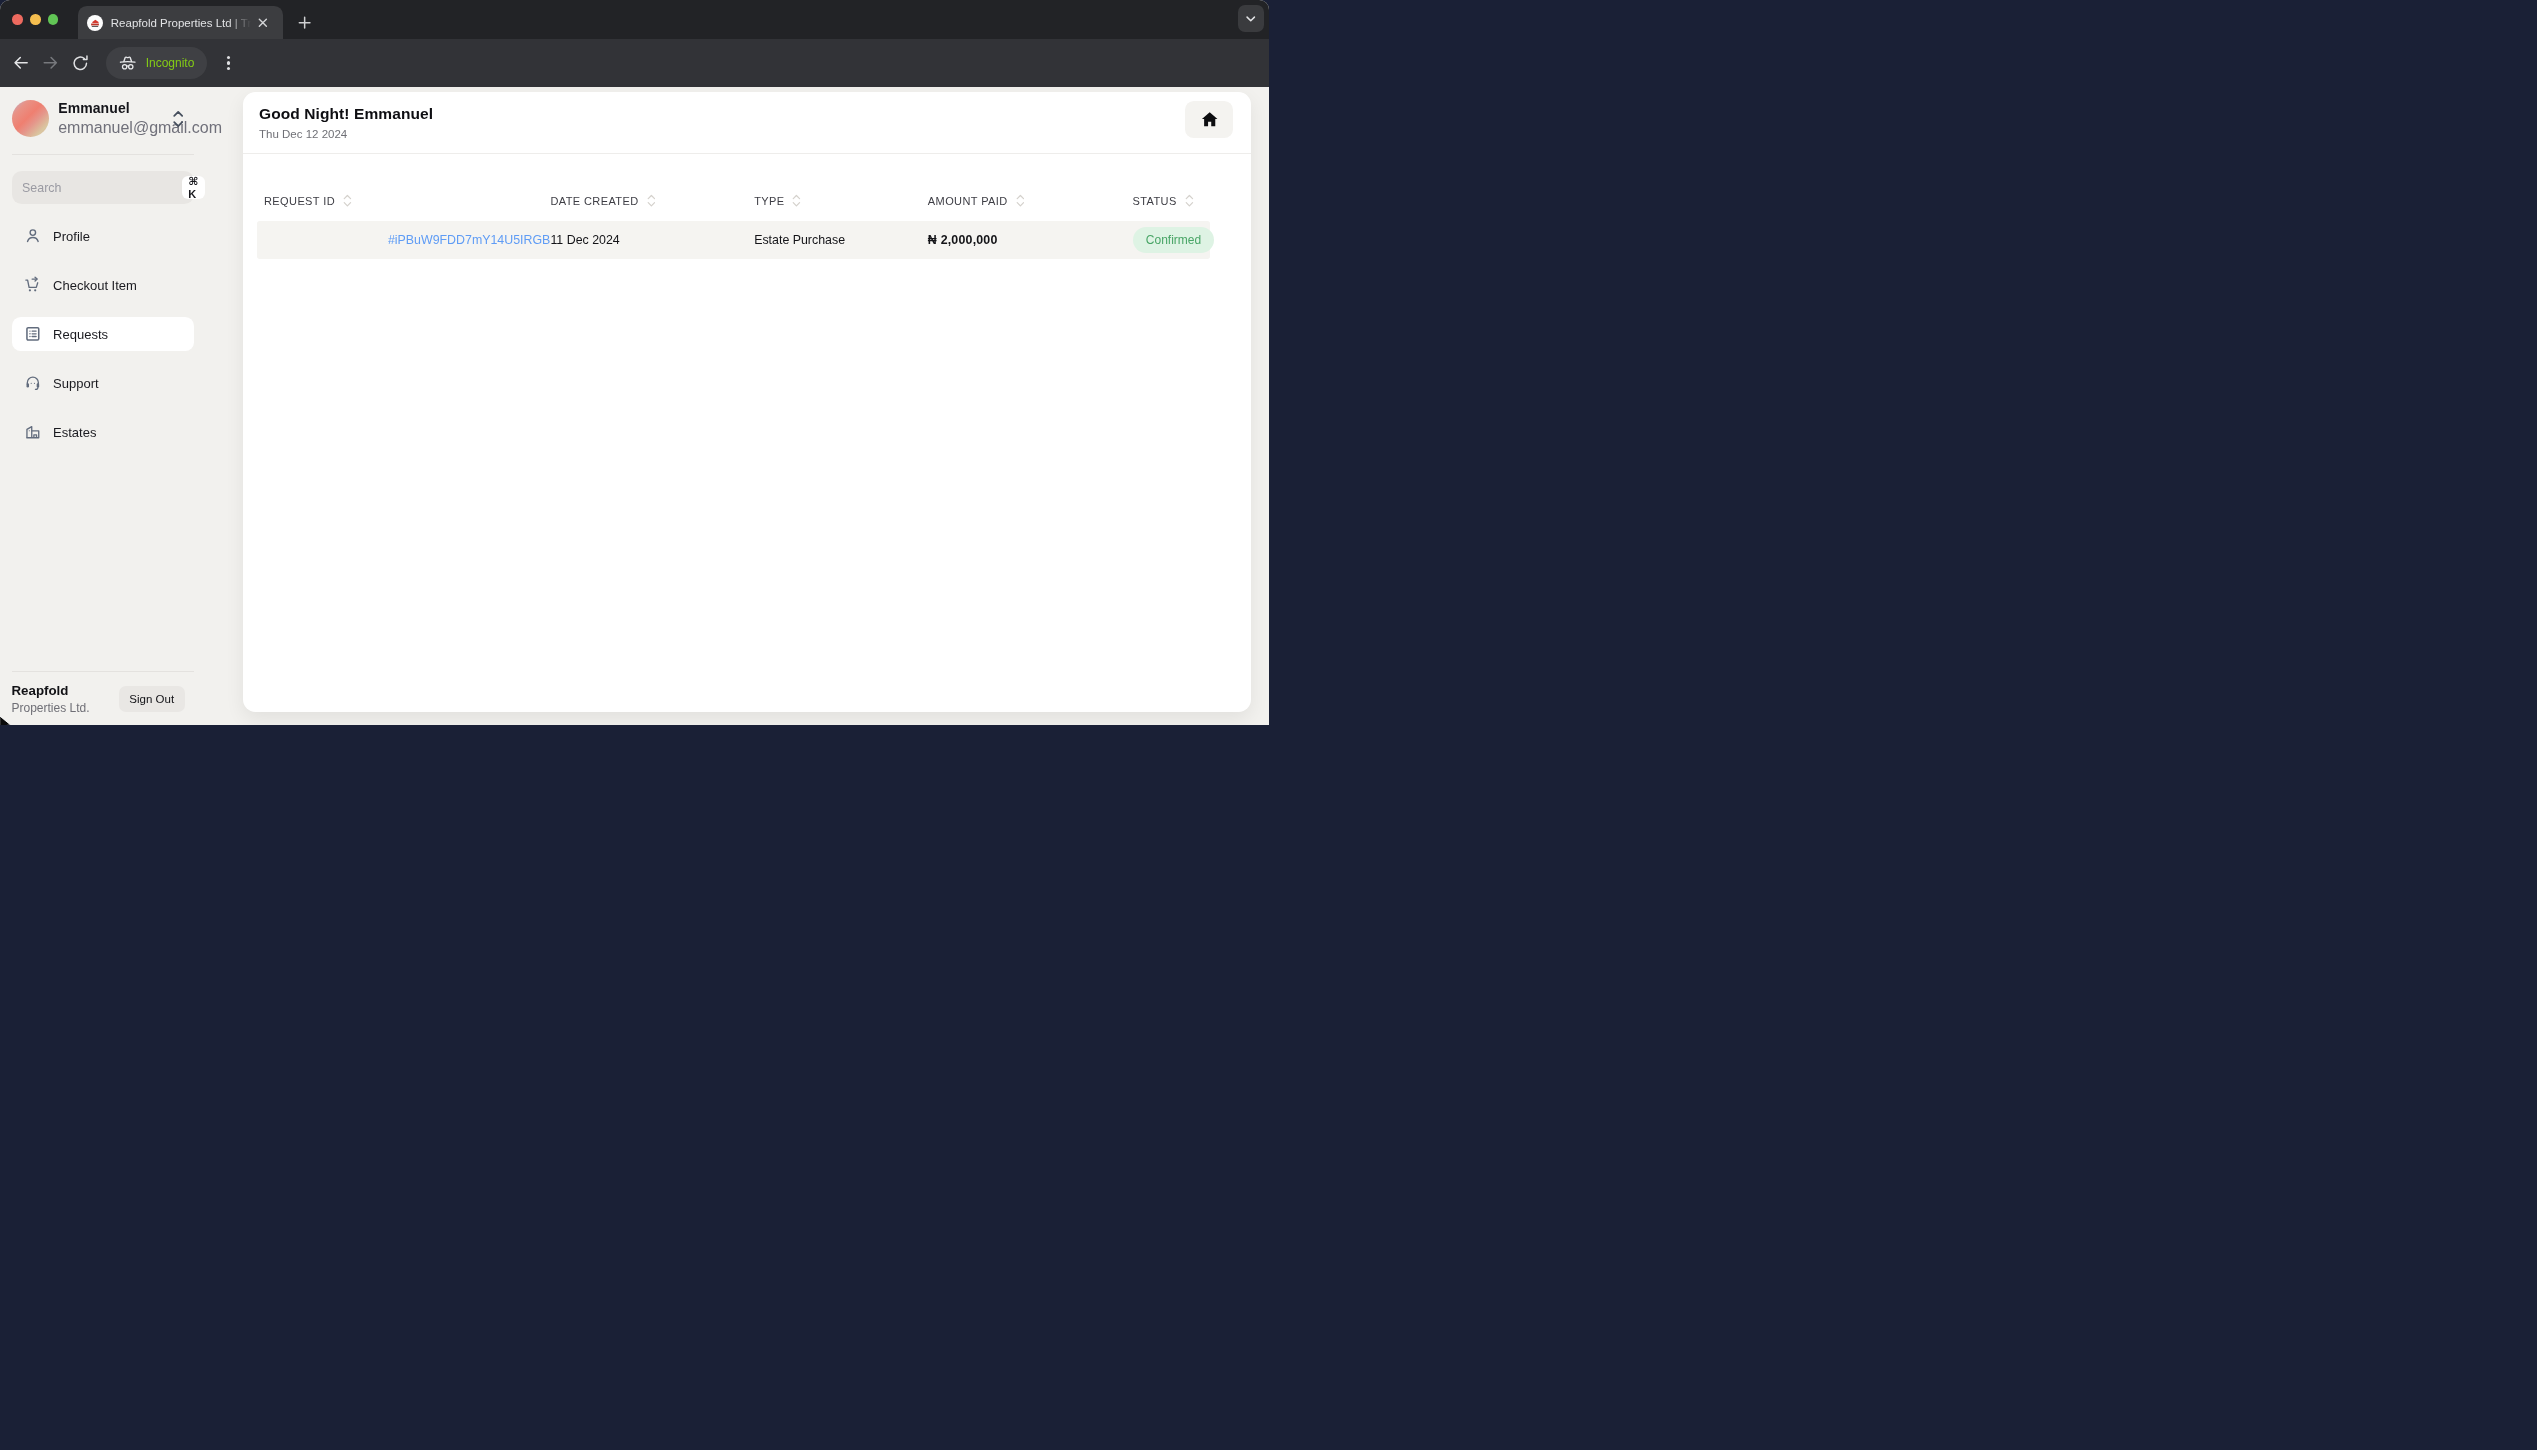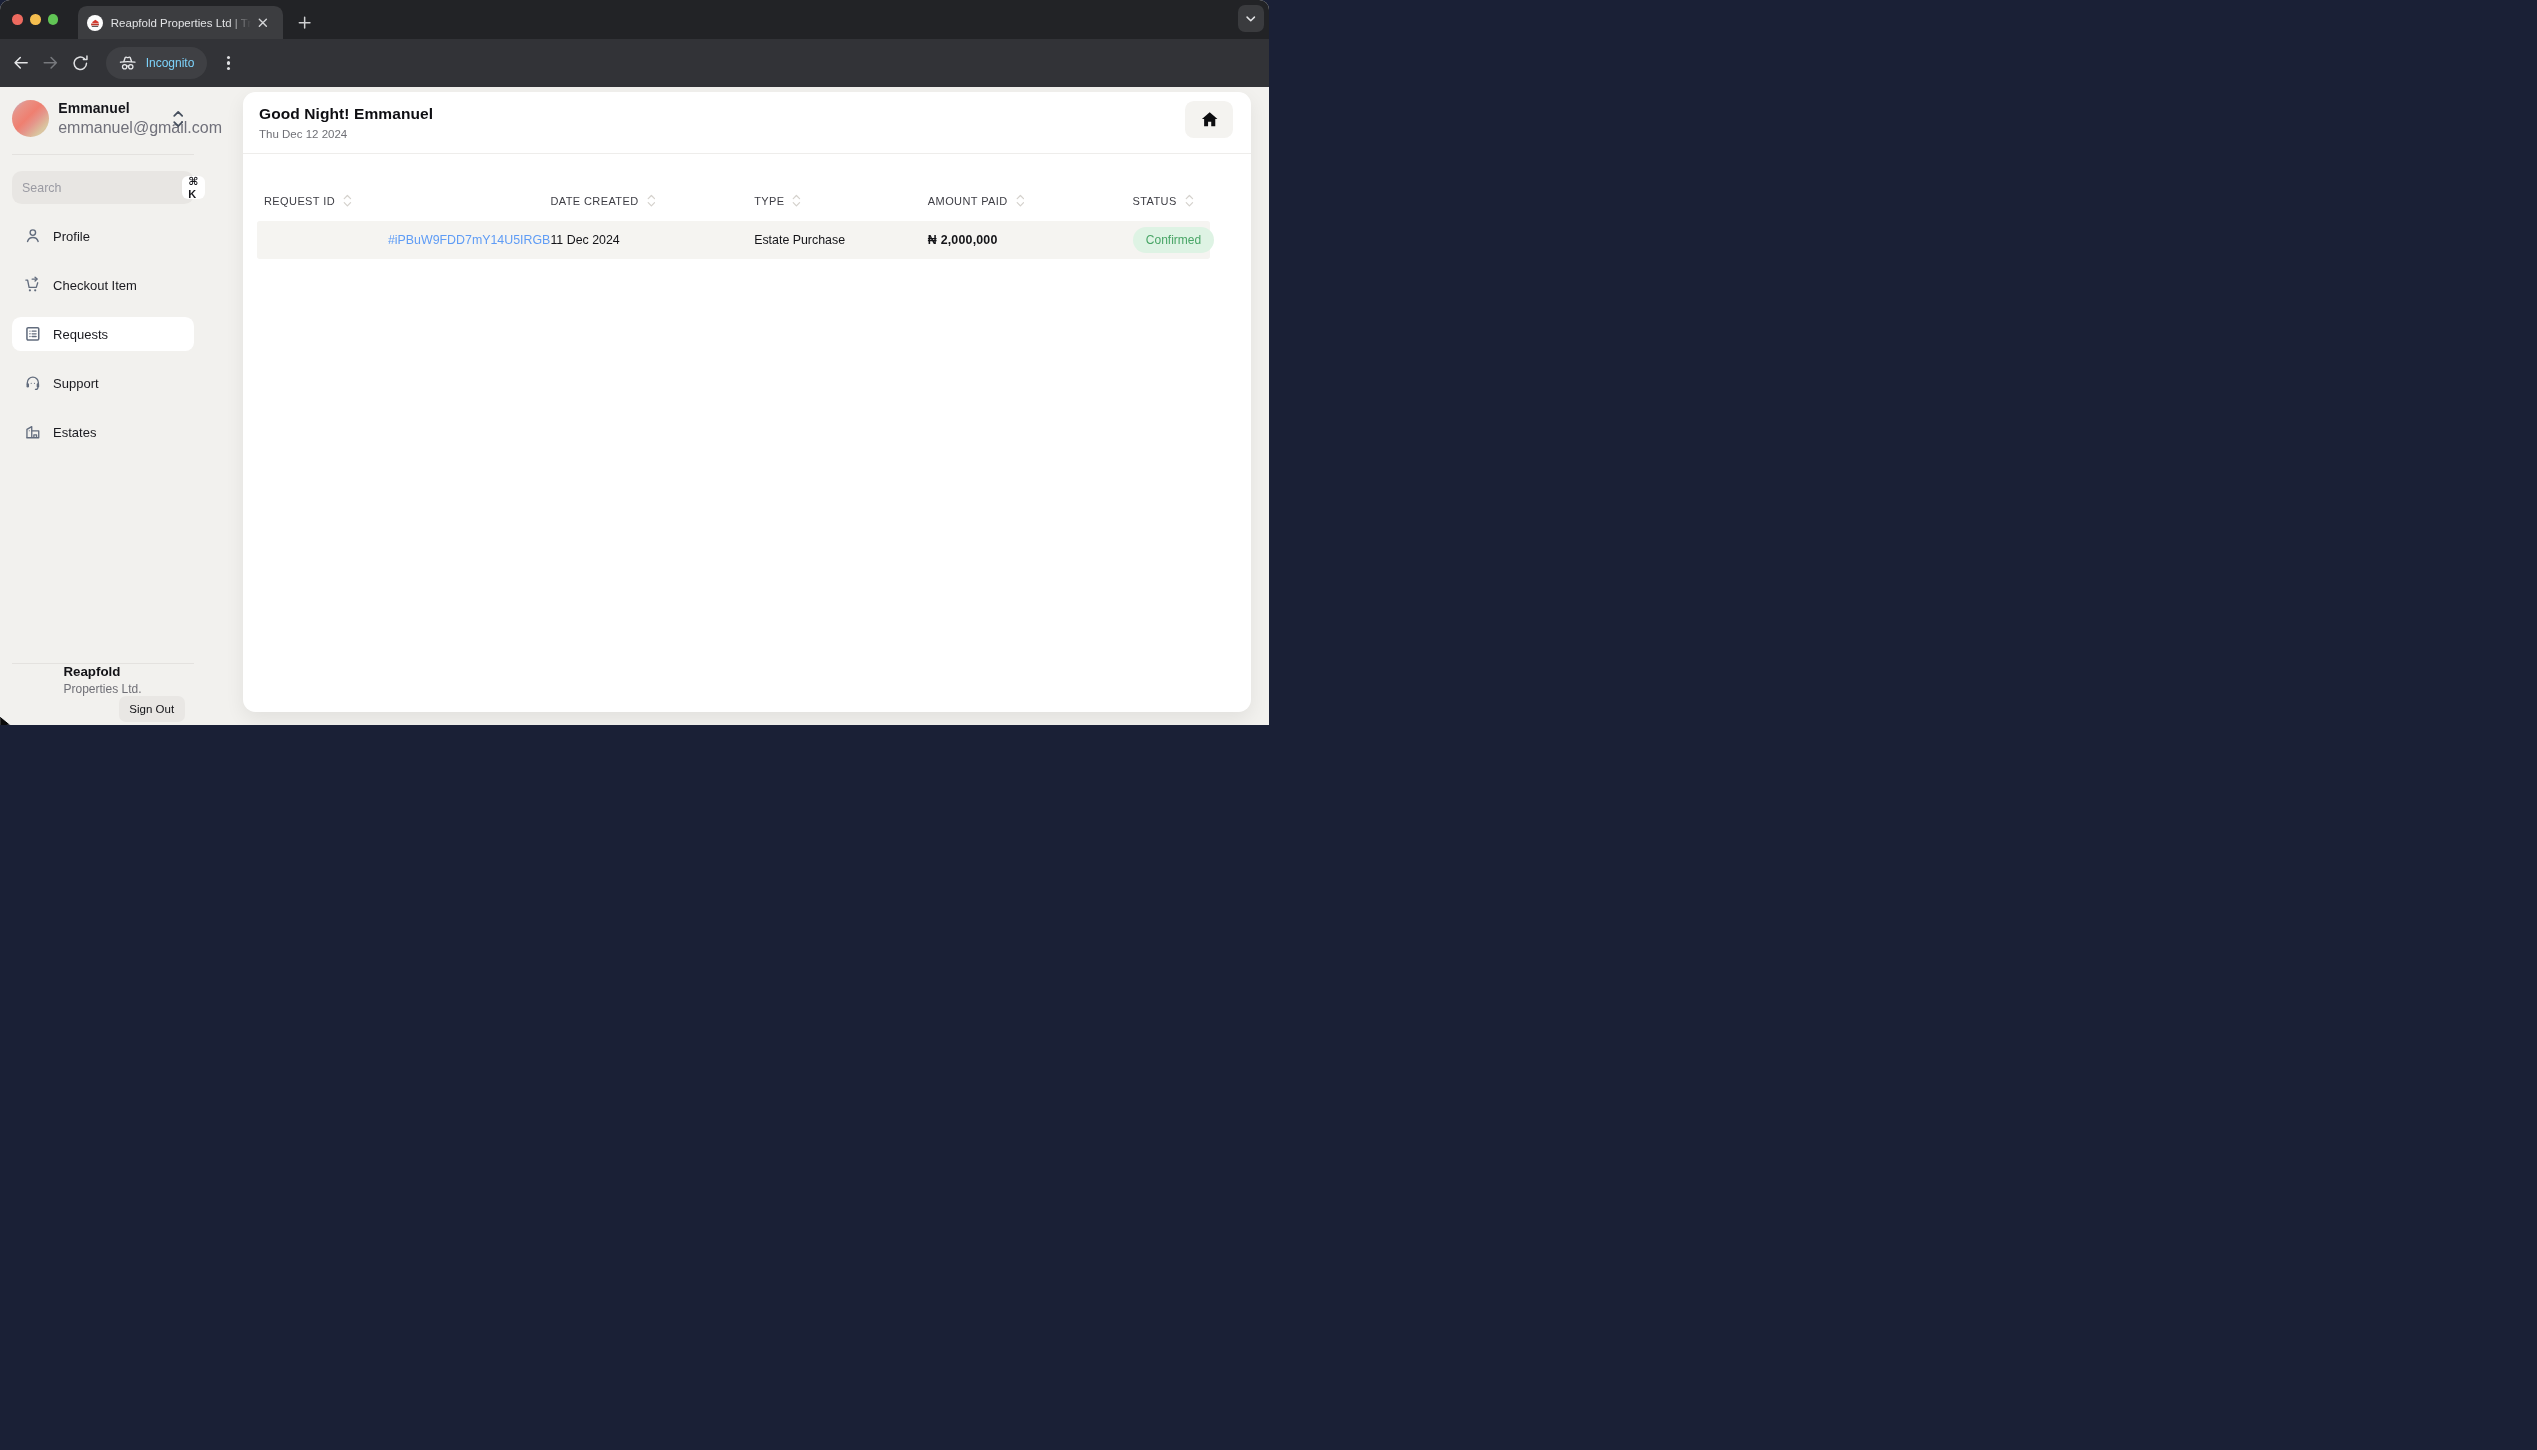--- a/index.html
+++ b/index.html
@@ -26,21 +26,21 @@
   .tabsearch-btn { position:absolute; right:5.3px; top:5.3px; width:26px; height:26.5px; background:#3a3b3e; border-radius:7px; display:flex; align-items:center; justify-content:center; }
 
   .toolbar { position:relative; height:48px; background:#323337; display:flex; align-items:center; }
   .nav-ico { width:30px; height:30px; display:flex; align-items:center; justify-content:center; border-radius:50%; flex:0 0 auto; }
   .nav-ico.back { margin-left:5.3px; }
   .urlbar { position:relative; margin-left:7px; width:1020px; height:33px; background:#232427; border-radius:17px; display:flex; align-items:center; padding:0 8.8px 0 4.4px; }
   .info-chip { width:25px; height:25px; border-radius:50%; background:#333437; display:flex; align-items:center; justify-content:center; flex:0 0 auto; }
   .url-text { margin-left:8px; font-size:12.4px; color:#e7e8ea; letter-spacing:0.1px; flex:1 1 auto; }
   .star { width:21px; height:21px; display:flex; align-items:center; justify-content:center; }
   .incognito { margin-left:10.6px; height:32px; padding:0 12.4px; background:#3f4044; border-radius:16px; display:flex; align-items:center; gap:8px; }
-  .incognito span { color:#7dd3fc; font-size:12px; }
+  .incognito span { color:#84cc16; font-size:12px; }
   .menu-dots { margin-left:8.8px; width:25px; height:25px; display:flex; flex-direction:column; align-items:center; justify-content:center; gap:2.7px; }
   .menu-dots i { width:3.1px; height:3.1px; border-radius:50%; background:#dfe0e2; }
 
   
   .page { position:relative; height:639px; background:#f2f1ee; }
 
   
   .sidebar { position:absolute; left:0; top:0; bottom:0; width:205px; padding:0 11.5px; }
   .profile { position:relative; margin-top:13.3px; display:flex; align-items:center; }
   .avatar { width:37px; height:37px; border-radius:50%; flex:0 0 auto;
@@ -55,21 +55,21 @@
   .searchbox { position:relative; margin-top:16px; height:33px; background:#e8e6e3; border-radius:9.7px; display:flex; align-items:center; padding:0 6.2px 0 10.6px; }
   .searchbox input { flex:1; border:none; outline:none; background:transparent; font-size:12.4px; color:#33333a; font-family:inherit; }
   .searchbox input::placeholder { color:#9a9aa2; }
   .kbd { background:#ffffff; border-radius:6.2px; height:23px; padding:0 6.2px; display:flex; align-items:center; font-size:11px; font-weight:bold; color:#17171c; letter-spacing:0.4px; }
 
   .nav { margin-top:15px; display:flex; flex-direction:column; gap:15px; }
   .nav-item { height:34px; border-radius:8.8px; display:flex; align-items:center; padding:0 12.4px; gap:11.5px; font-size:13px; color:#1b1b20; cursor:pointer; }
   .nav-item.active { background:#ffffff; }
   .nav-item svg { flex:0 0 auto; }
 
-  .sb-footer { position:absolute; left:11.5px; right:11.5px; bottom:8px; height:55px; border-top:0.9px solid #e4e2df; display:flex; align-items:center;flex-direction:column; }
+  .sb-footer { position:absolute; left:11.5px; right:11.5px; bottom:0; height:55px; border-top:0.9px solid #e4e2df; display:flex; align-items:center; }
   .brand-name { font-size:13.3px; font-weight:bold; color:#121216; }
   .brand-sub { margin-top:2.7px; font-size:12px; color:#6f6f76; }
   .signout-btn { margin-left:auto; margin-right:8.8px; background:#e9e7e4; border:none; border-radius:7px; padding:7px 10.6px; font-size:11.5px; color:#121216; font-family:inherit; cursor:pointer; }
 
   
   .card { position:absolute; left:243px; top:5.3px; width:1008px; height:620px; background:#ffffff; border-radius:12.4px; box-shadow:0 7px 19.4px rgba(0,0,0,.07); }
   .card-header { position:relative; height:62px; border-bottom:0.9px solid #eeedeb; padding:12.4px 17.7px 0 16px; }
   .greeting { font-size:15.5px; font-weight:bold; color:#0e0e12; letter-spacing:0.1px; }
   .greet-date { margin-top:5.3px; font-size:11.5px; color:#6f7076; }
   .home-btn { position:absolute; right:17.7px; top:8.8px; width:48px; height:37px; background:#f4f3f0; border:none; border-radius:8.8px; display:flex; align-items:center; justify-content:center; cursor:pointer; }

